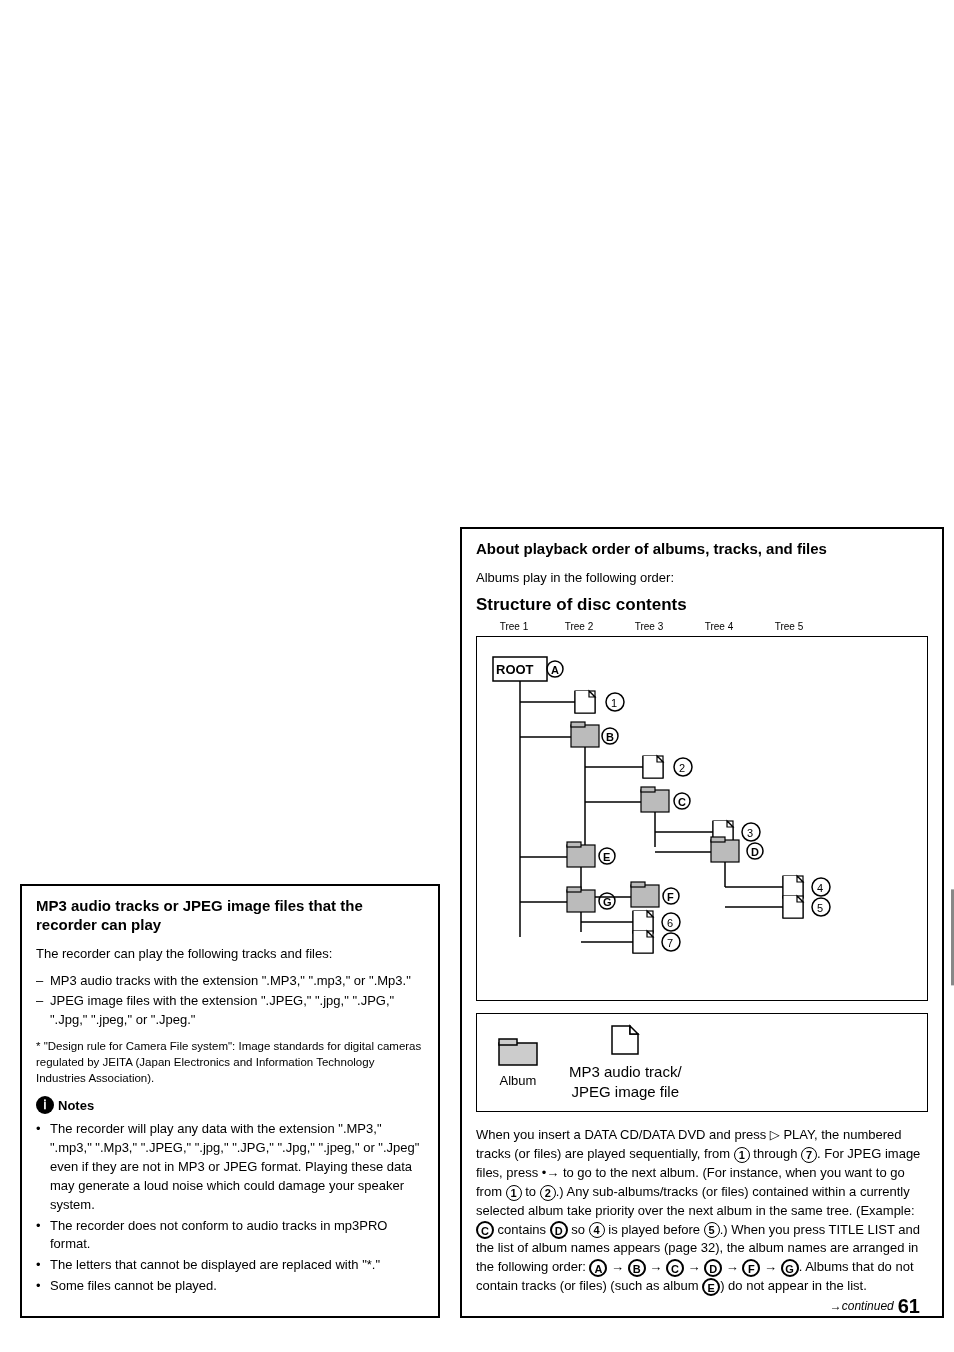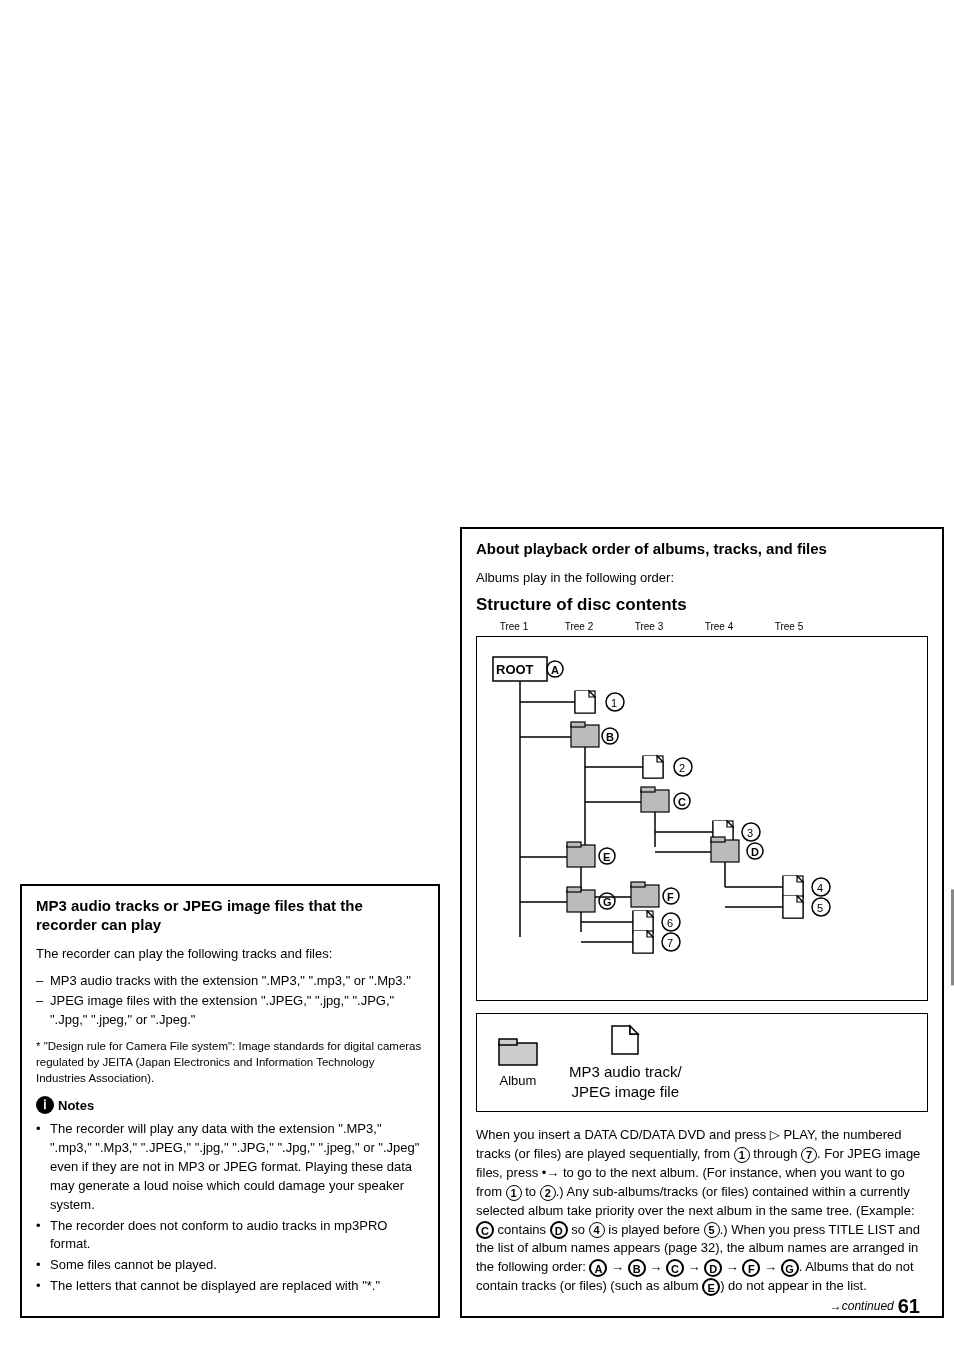--- a/index.html
+++ b/index.html
@@ -169,22 +169,22 @@
         <li>JPEG image files with the extension ".JPEG," ".jpg," ".JPG," ".Jpg," ".jpeg," or ".Jpeg."</li>
       </ul>
       <p class="footnote">* "Design rule for Camera File system": Image standards for digital cameras regulated by JEITA (Japan Electronics and Information Technology Industries Association).</p>
       <div class="notes-heading">
         <span class="notes-icon">ℹ</span>
         <span>Notes</span>
       </div>
       <ul class="bullet">
         <li>The recorder will play any data with the extension ".MP3," ".mp3," ".Mp3," ".JPEG," ".jpg," ".JPG," ".Jpg," ".jpeg," or ".Jpeg" even if they are not in MP3 or JPEG format. Playing these data may generate a loud noise which could damage your speaker system.</li>
         <li>The recorder does not conform to audio tracks in mp3PRO format.</li>
+        <li>The letters that cannot be displayed are replaced with "*."</li>
         <li>Some files cannot be played.</li>
-        <li>The letters that cannot be displayed are replaced with "*."</li>
       </ul>
     </div>
   </div>
 
   <div class="right-col">
     <div class="section-box-right">
       <h2>About playback order of albums, tracks, and files</h2>
       <p>Albums play in the following order:</p>
 
       <div class="disc-structure-label">Structure of disc contents</div>

